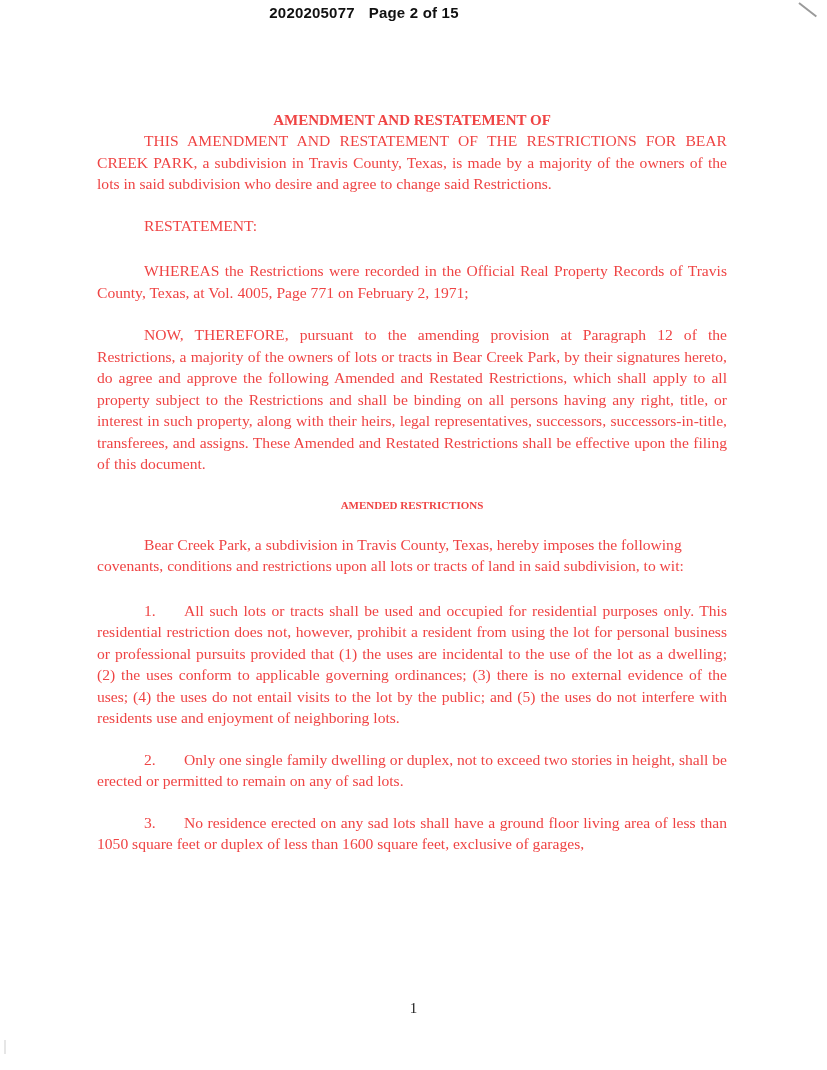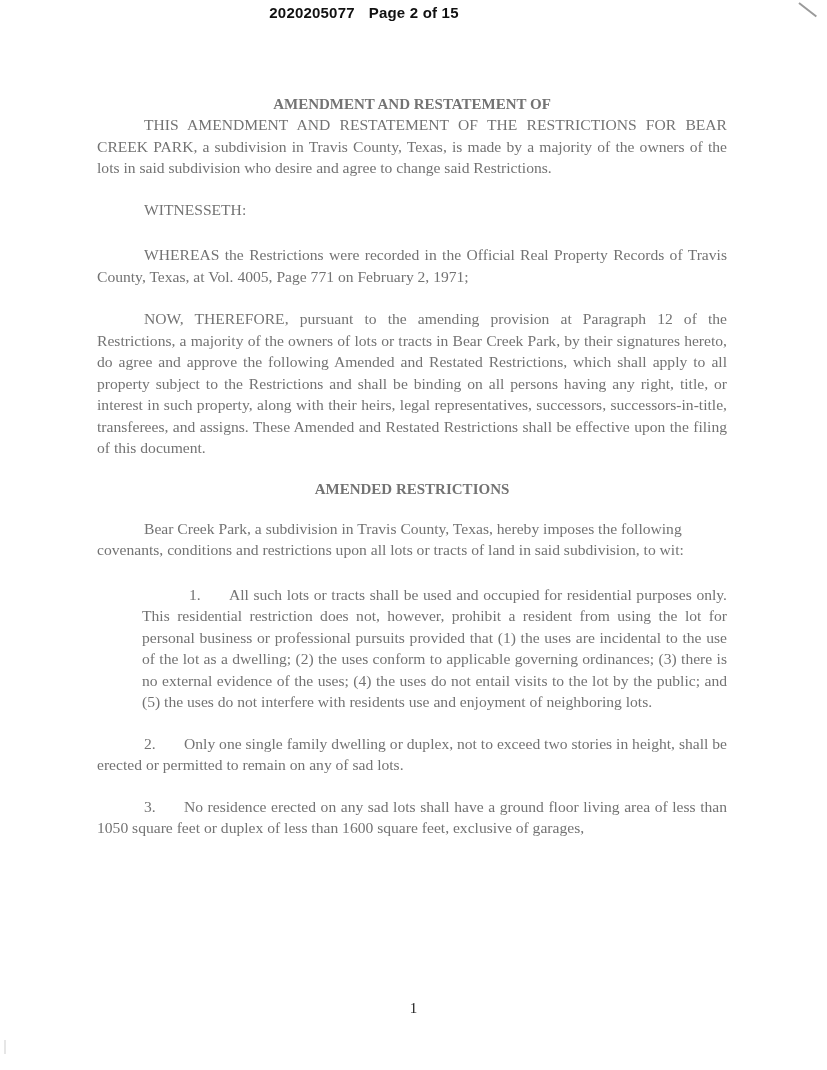--- a/index.html
+++ b/index.html
@@ -8,60 +8,60 @@
     position: absolute; top: 4px; left: 0; width: 728px; text-align: center;
     font-family: "Liberation Sans", sans-serif; font-weight: bold; font-size: 15px; color: #111;
     letter-spacing: 0.2px;
   }
   .header .gap { display: inline-block; width: 14px; }
   .corner-mark {
     position: absolute; top: 2px; right: 6px; width: 22px; height: 2px; background: #9a9a9a;
     transform: rotate(38deg); transform-origin: left center;
   }
   .page {
-    position: absolute; top: 88px; left: 97px; width: 630px;
-    font-family: "Liberation Serif", serif; font-size: 15.6px; line-height: 21.5px; color: #737373;
+    position: absolute; top: 104px; left: 97px; width: 630px;
+    font-family: "Liberation Serif", serif; font-size: 15.6px; line-height: 21.5px; color: #ef4444;
   }
   .title {
     text-align: center; font-weight: bold; font-size: 15px; margin: 0; line-height: 20px;
   }
   .title.t1 { margin-top: 6px; }
   .title.t2 { margin-top: 15px; }
   p { margin: 0; text-align: justify; }
   .indent { text-indent: 47px; }
   .p-intro { }
   .p-witness { margin-top: 20px; }
   .p-whereas { margin-top: 24px; }
   .p-now { margin-top: 21px; }
-  .sec-head { text-align: center; font-weight: bold; font-size: 15px; margin-top: 20px; line-height: 20px; }
+  .sec-head { text-align: center; font-weight: bold; font-size: 11px; margin-top: 20px; line-height: 20px; }
   .p-bear { margin-top: 19px; text-align: left; padding-right: 30px; }
   .item { margin-top: 22px; }
   .item .num { display: inline-block; width: 40px; text-indent: 0; }
-  .item.i1 { margin-top: 23px; margin-left: 45px; }
+  .item.i1 { margin-top: 23px; }
   .item.i2 { margin-top: 20px; }
   .item.i3 { margin-top: 20px; }
   .footer-num {
     position: absolute; top: 1000px; left: 0; width: 827px; text-align: center;
     font-family: "Liberation Serif", serif; font-size: 15px; color: #222;
   }
   .scan-speck { position: absolute; left: 4px; top: 1040px; width: 2px; height: 14px; background: #e6e6e6; }
 </style>
 </head>
 <body>
 
 <div class="header">
   <span>2020205077</span><span class="gap"></span><span>Page 2 of 15</span>
 </div>
 <div class="corner-mark"></div>
 
 <div class="page">
   <div class="title t1">AMENDMENT AND RESTATEMENT OF</div>
 
   <p class="indent p-intro">THIS AMENDMENT AND RESTATEMENT OF THE RESTRICTIONS FOR BEAR CREEK PARK, a subdivision in Travis County, Texas, is made by a majority of the owners of the lots in said subdivision who desire and agree to change said Restrictions.</p>
-  <p class="indent p-witness">WITNESSETH:</p>
+  <p class="indent p-witness">RESTATEMENT:</p>
   <p class="indent p-whereas">WHEREAS the Restrictions were recorded in the Official Real Property Records of Travis County, Texas, at Vol. 4005, Page 771 on February 2, 1971;</p>
   <p class="indent p-now">NOW, THEREFORE, pursuant to the amending provision at Paragraph 12 of the Restrictions, a majority of the owners of lots or tracts in Bear Creek Park, by their signatures hereto, do agree and approve the following Amended and Restated Restrictions, which shall apply to all property subject to the Restrictions and shall be binding on all persons having any right, title, or interest in such property, along with their heirs, legal representatives, successors, successors-in-title, transferees, and assigns.  These Amended and Restated Restrictions shall be effective upon the filing of this document.</p>
 
   <div class="sec-head">AMENDED RESTRICTIONS</div>
 
   <p class="indent p-bear">Bear Creek Park, a subdivision in Travis County, Texas, hereby imposes the following covenants, conditions and restrictions upon all lots or tracts of land in said subdivision, to wit:</p>
 
   <p class="indent item i1"><span class="num">1.</span><span>All such lots or tracts shall be used and occupied for residential purposes only.  This residential restriction does not, however, prohibit a resident from using the lot for personal business or professional pursuits provided that (1) the uses are incidental to the use of the lot as a dwelling; (2) the uses conform to applicable governing ordinances; (3) there is no external evidence of the uses; (4) the uses do not entail visits to the lot by the public; and (5) the uses do not interfere with residents use and enjoyment of neighboring lots.</span></p>
   <p class="indent item i2"><span class="num">2.</span><span>Only one single family dwelling or duplex, not to exceed two stories in height, shall be erected or permitted to remain on any of sad lots.</span></p>
   <p class="indent item i3"><span class="num">3.</span><span>No residence erected on any sad lots shall have a ground floor living area of less than 1050 square feet or duplex of less than 1600 square feet, exclusive of garages,</span></p>

